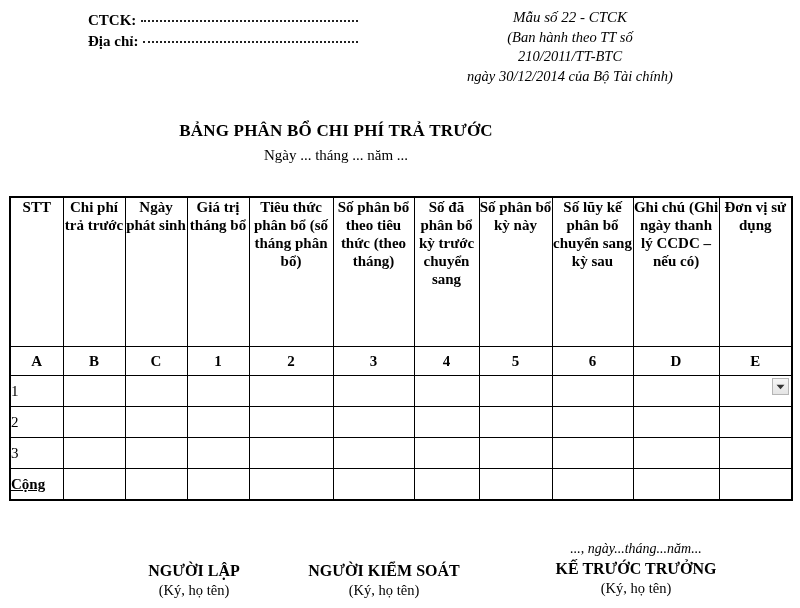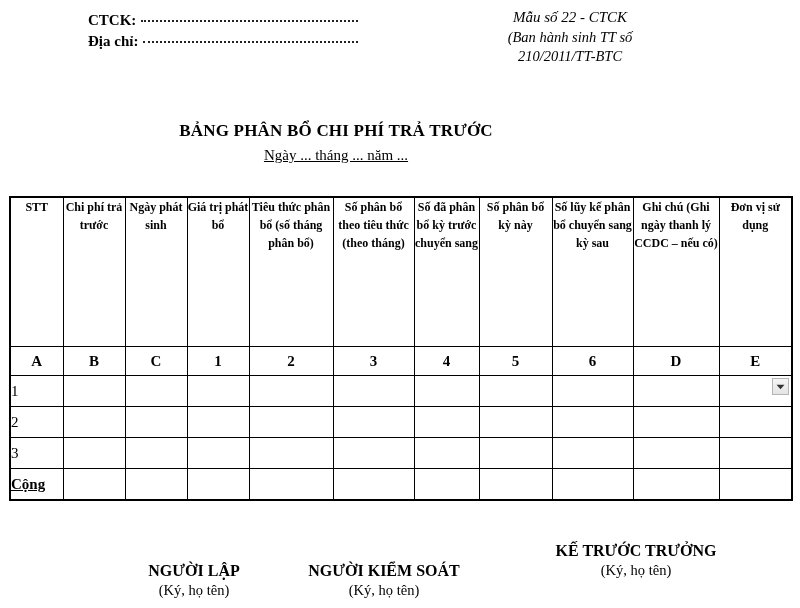--- a/index.html
+++ b/index.html
@@ -74,21 +74,20 @@
   .doc-title {
     font-size: 17px;
     font-weight: bold;
     letter-spacing: 0.2px;
     line-height: 22px;
   }
   .doc-subtitle {
     font-size: 15px;
     line-height: 22px;
     margin-top: 2px;
-    text-decoration: underline;
   }
 
   
   .table-wrap {
     position: absolute;
     left: 9px;
     top: 196px;
     width: 782px;
   }
   table.main {
@@ -103,21 +102,21 @@
     vertical-align: top;
   }
   table.main {
     border: 2px solid #000;
   }
   th.colhead {
     height: 148px;
     text-align: center;
     vertical-align: top;
     padding: 8px 2px 2px 2px;
-    font-size: 12px;
+    font-size: 15px;
     font-weight: bold;
     line-height: 18px;
   }
   th.colhead .note {
     font-weight: bold;
   }
   tr.code-row td {
     height: 28px;
     text-align: center;
     vertical-align: middle;
@@ -196,22 +195,23 @@
       <span class="dotted-leader"></span>
     </div>
     <div class="org-line">
       <span class="org-label">Địa chỉ:</span>
       <span class="dotted-leader"></span>
     </div>
   </div>
 
   <div class="form-meta">
     <div class="meta-title">Mẫu số 22 - CTCK</div>
-    <div>(Ban hành sinh TT số</div>
+    <div>(Ban hành theo TT số</div>
     <div>210/2011/TT-BTC</div>
+    <div>ngày 30/12/2014 của Bộ Tài chính)</div>
   </div>
 
 </div>
 
 <div class="title-block">
   <div class="doc-title">BẢNG PHÂN BỔ CHI PHÍ TRẢ TRƯỚC</div>
   <div class="doc-subtitle">Ngày ... tháng ... năm ...</div>
 </div>
 
 <div class="table-wrap">
@@ -234,21 +234,21 @@
         <th class="colhead">
           <span>STT</span>
         </th>
         <th class="colhead">
           <span>Chi phí trả trước</span>
         </th>
         <th class="colhead">
           <span>Ngày phát sinh</span>
         </th>
         <th class="colhead">
-          <span>Giá trị phát bổ</span>
+          <span>Giá trị tháng bổ</span>
         </th>
         <th class="colhead">
           <span>Tiêu thức phân bổ</span>
           <span class="note">(số tháng phân bổ)</span>
         </th>
         <th class="colhead">
           <span>Số phân bổ theo tiêu thức</span>
           <span class="note">(theo tháng)</span>
         </th>
         <th class="colhead">
@@ -357,17 +357,18 @@
     <div class="sig-title">NGƯỜI LẬP</div>
     <div class="sig-sub">(Ký, họ tên)</div>
   </div>
 
   <div class="sig sig-ks">
     <div class="sig-title">NGƯỜI KIỂM SOÁT</div>
     <div class="sig-sub">(Ký, họ tên)</div>
   </div>
 
   <div class="sig sig-ktt">
+    <div class="sig-date">..., ngày...tháng...năm...</div>
     <div class="sig-title">KẾ TRƯỚC TRƯỞNG</div>
     <div class="sig-sub">(Ký, họ tên)</div>
   </div>
 
 </div>
 
 </body></html>

